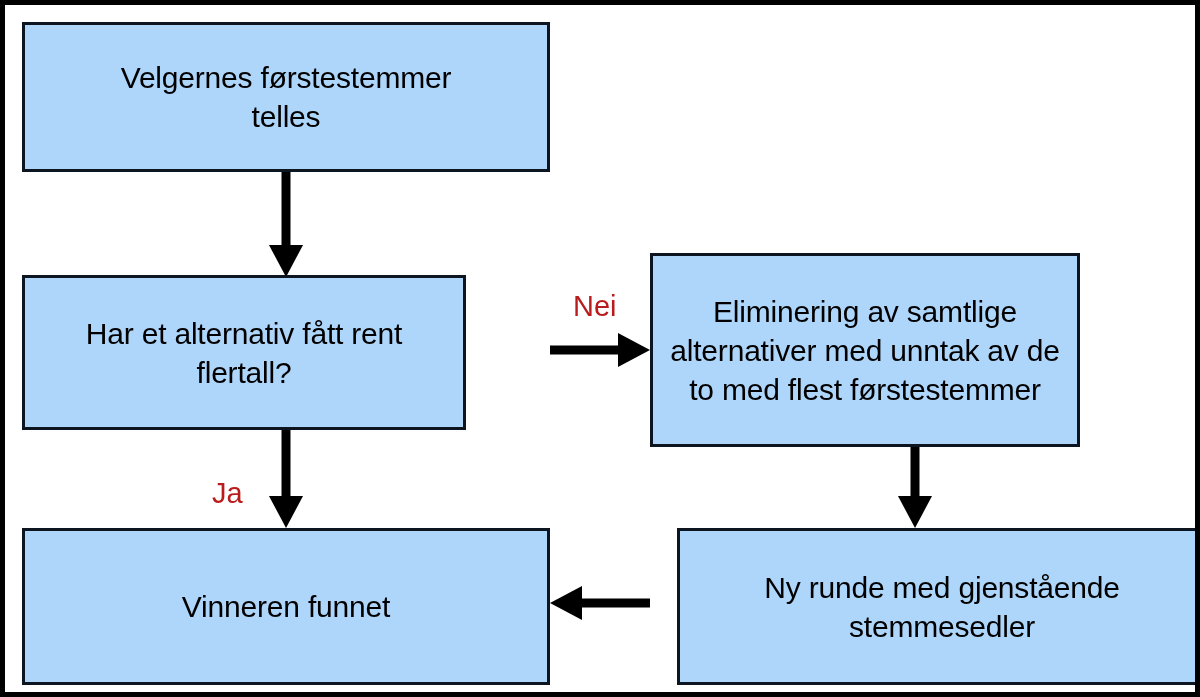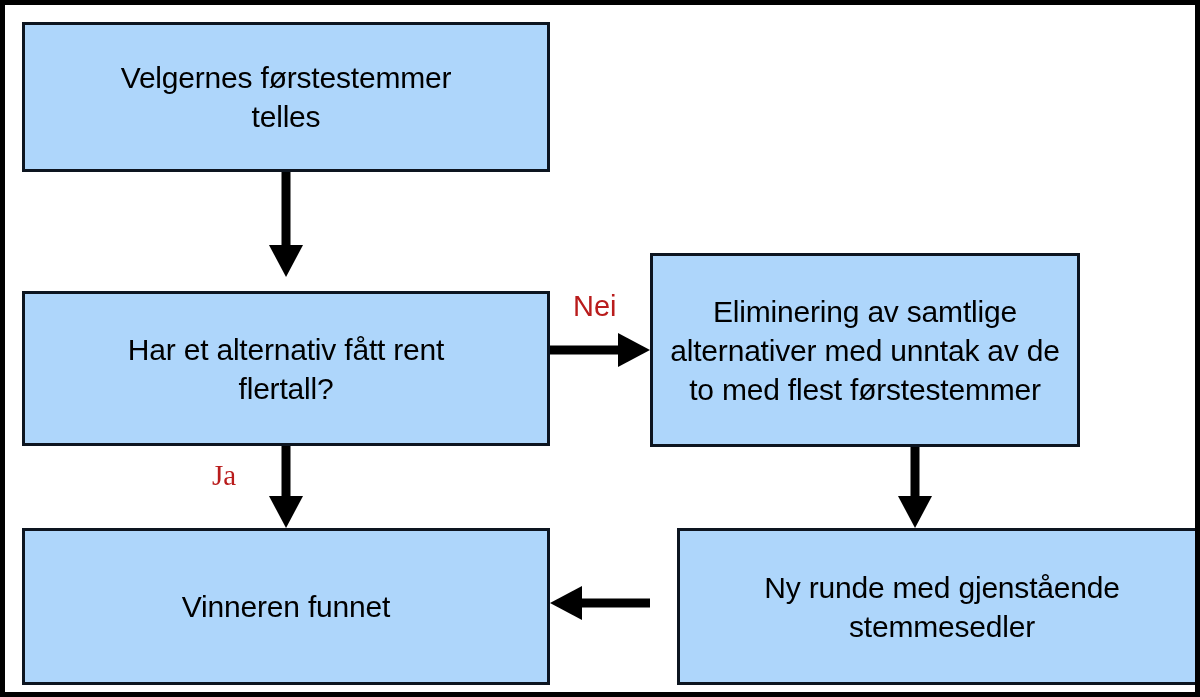--- a/index.html
+++ b/index.html
@@ -32,34 +32,34 @@
     line-height: 1.30;
     padding: 4px 2px;
     letter-spacing: -0.2px;
   }
   .node-text {
     display: block;
     white-space: pre-line;
   }
   
   #node-count        { left: 17px;  top: 17px;  width: 528px; height: 150px; }
-  #node-decision     { left: 17px;  top: 286px; width: 528px; height: 155px; }
+  #node-decision     { left: 17px;  top: 270px; width: 444px; height: 155px; }
   #node-eliminate    { left: 645px; top: 248px; width: 430px; height: 194px; }
   #node-winner       { left: 17px;  top: 523px; width: 528px; height: 157px; }
   #node-newround     { left: 645px; top: 523px; width: 530px; height: 157px; margin-left: 27px; }
 
   .edge-label {
     position: absolute;
     color: #b91c1c;
     font-size: 29px;
     line-height: 1;
     white-space: nowrap;
   }
   #label-nei { left: 568px; top: 287px; }
-  #label-ja  { left: 207px; top: 456px; font-family: Liberation Serif, serif; }
+  #label-ja  { left: 207px; top: 474px; }
 
   .arrow-svg {
     position: absolute;
     left: 0;
     top: 0;
     width: 1190px;
     height: 687px;
     pointer-events: none;
   }
   .arrow-line {

